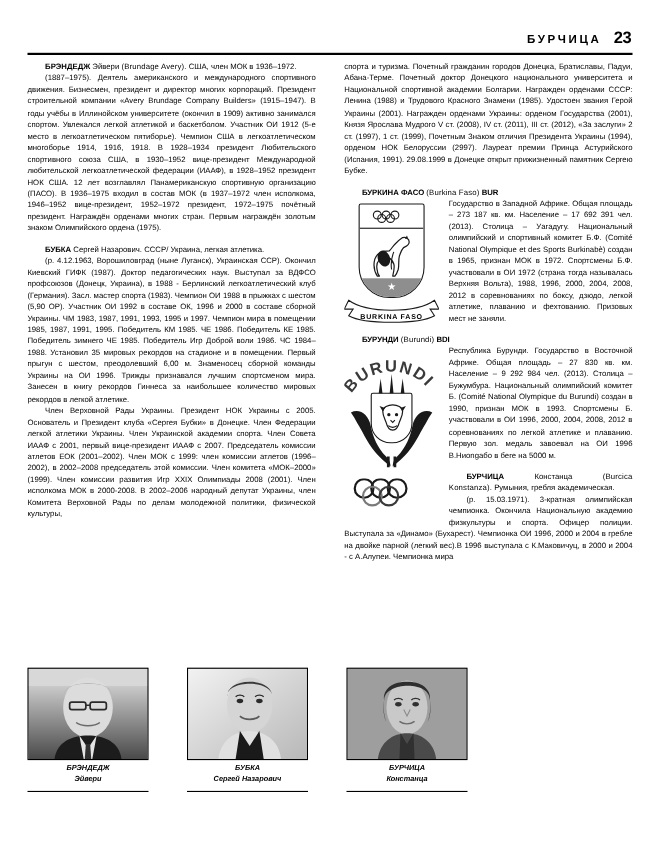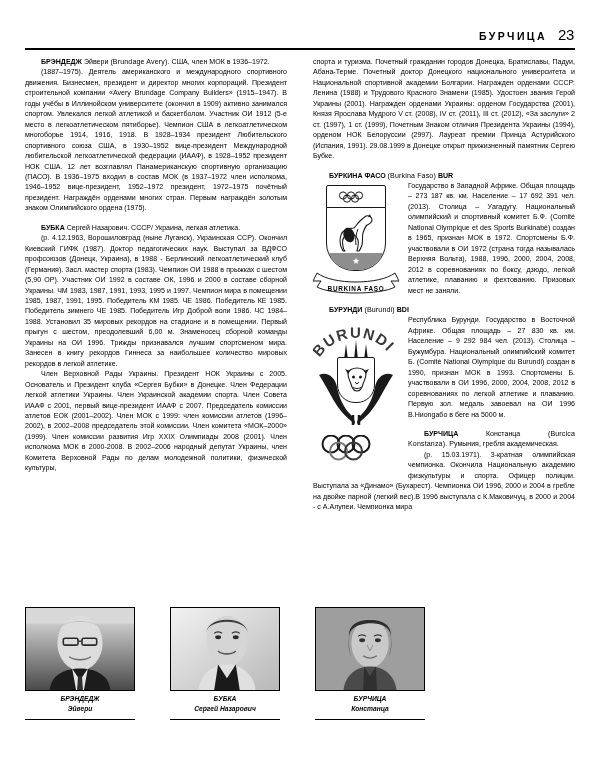--- a/index.html
+++ b/index.html
@@ -36,21 +36,21 @@
     gap: 11px;
     padding-right: 1px;
   }
   .running-title {
     font-size: 10.5px;
     font-weight: bold;
     letter-spacing: 2.4px;
   }
   .page-number {
     font-size: 15px;
-    font-weight: normal;
+    font-weight: bold;
     letter-spacing: -0.3px;
   }
   .header-rule {
     position: absolute;
     left: 25px; top: 48px;
     width: 550px; height: 1.6px;
     background: #000;
   }
 
   

